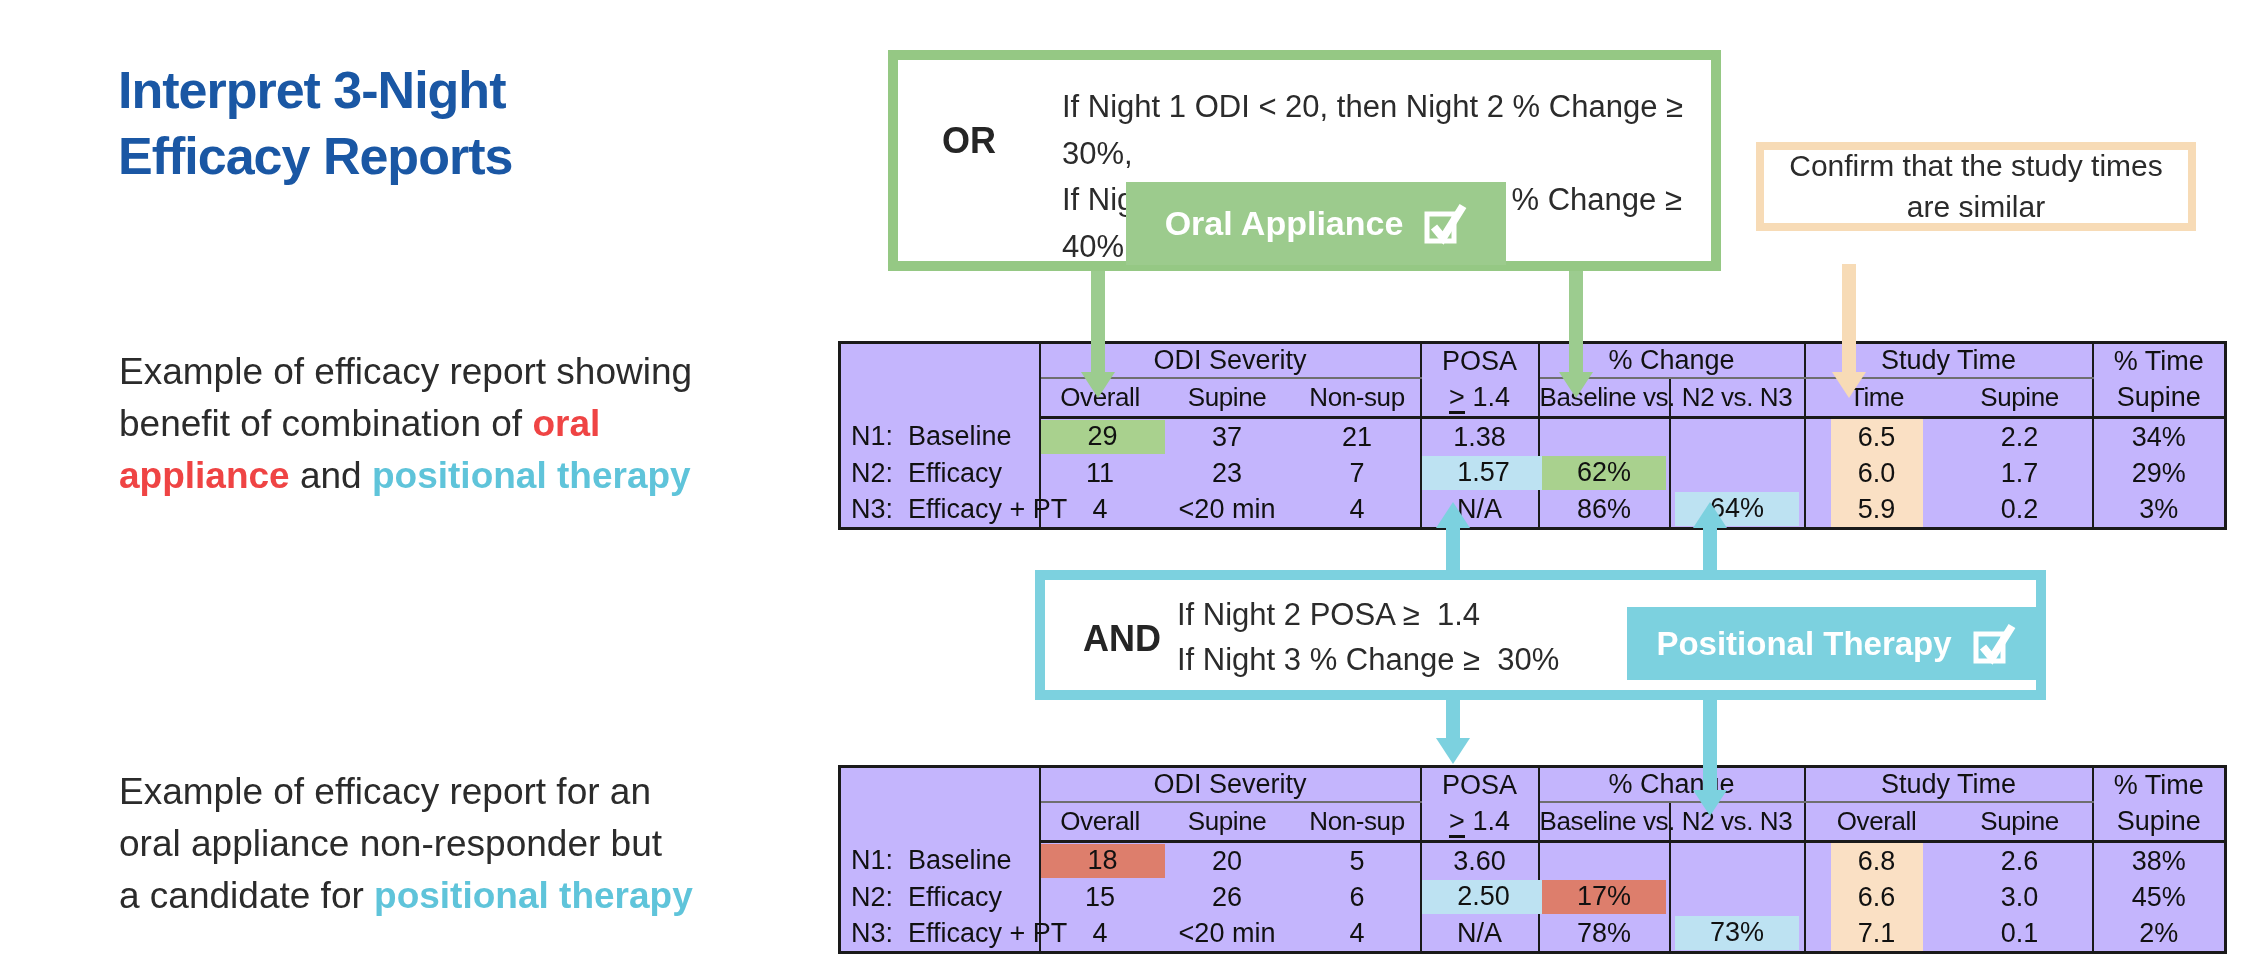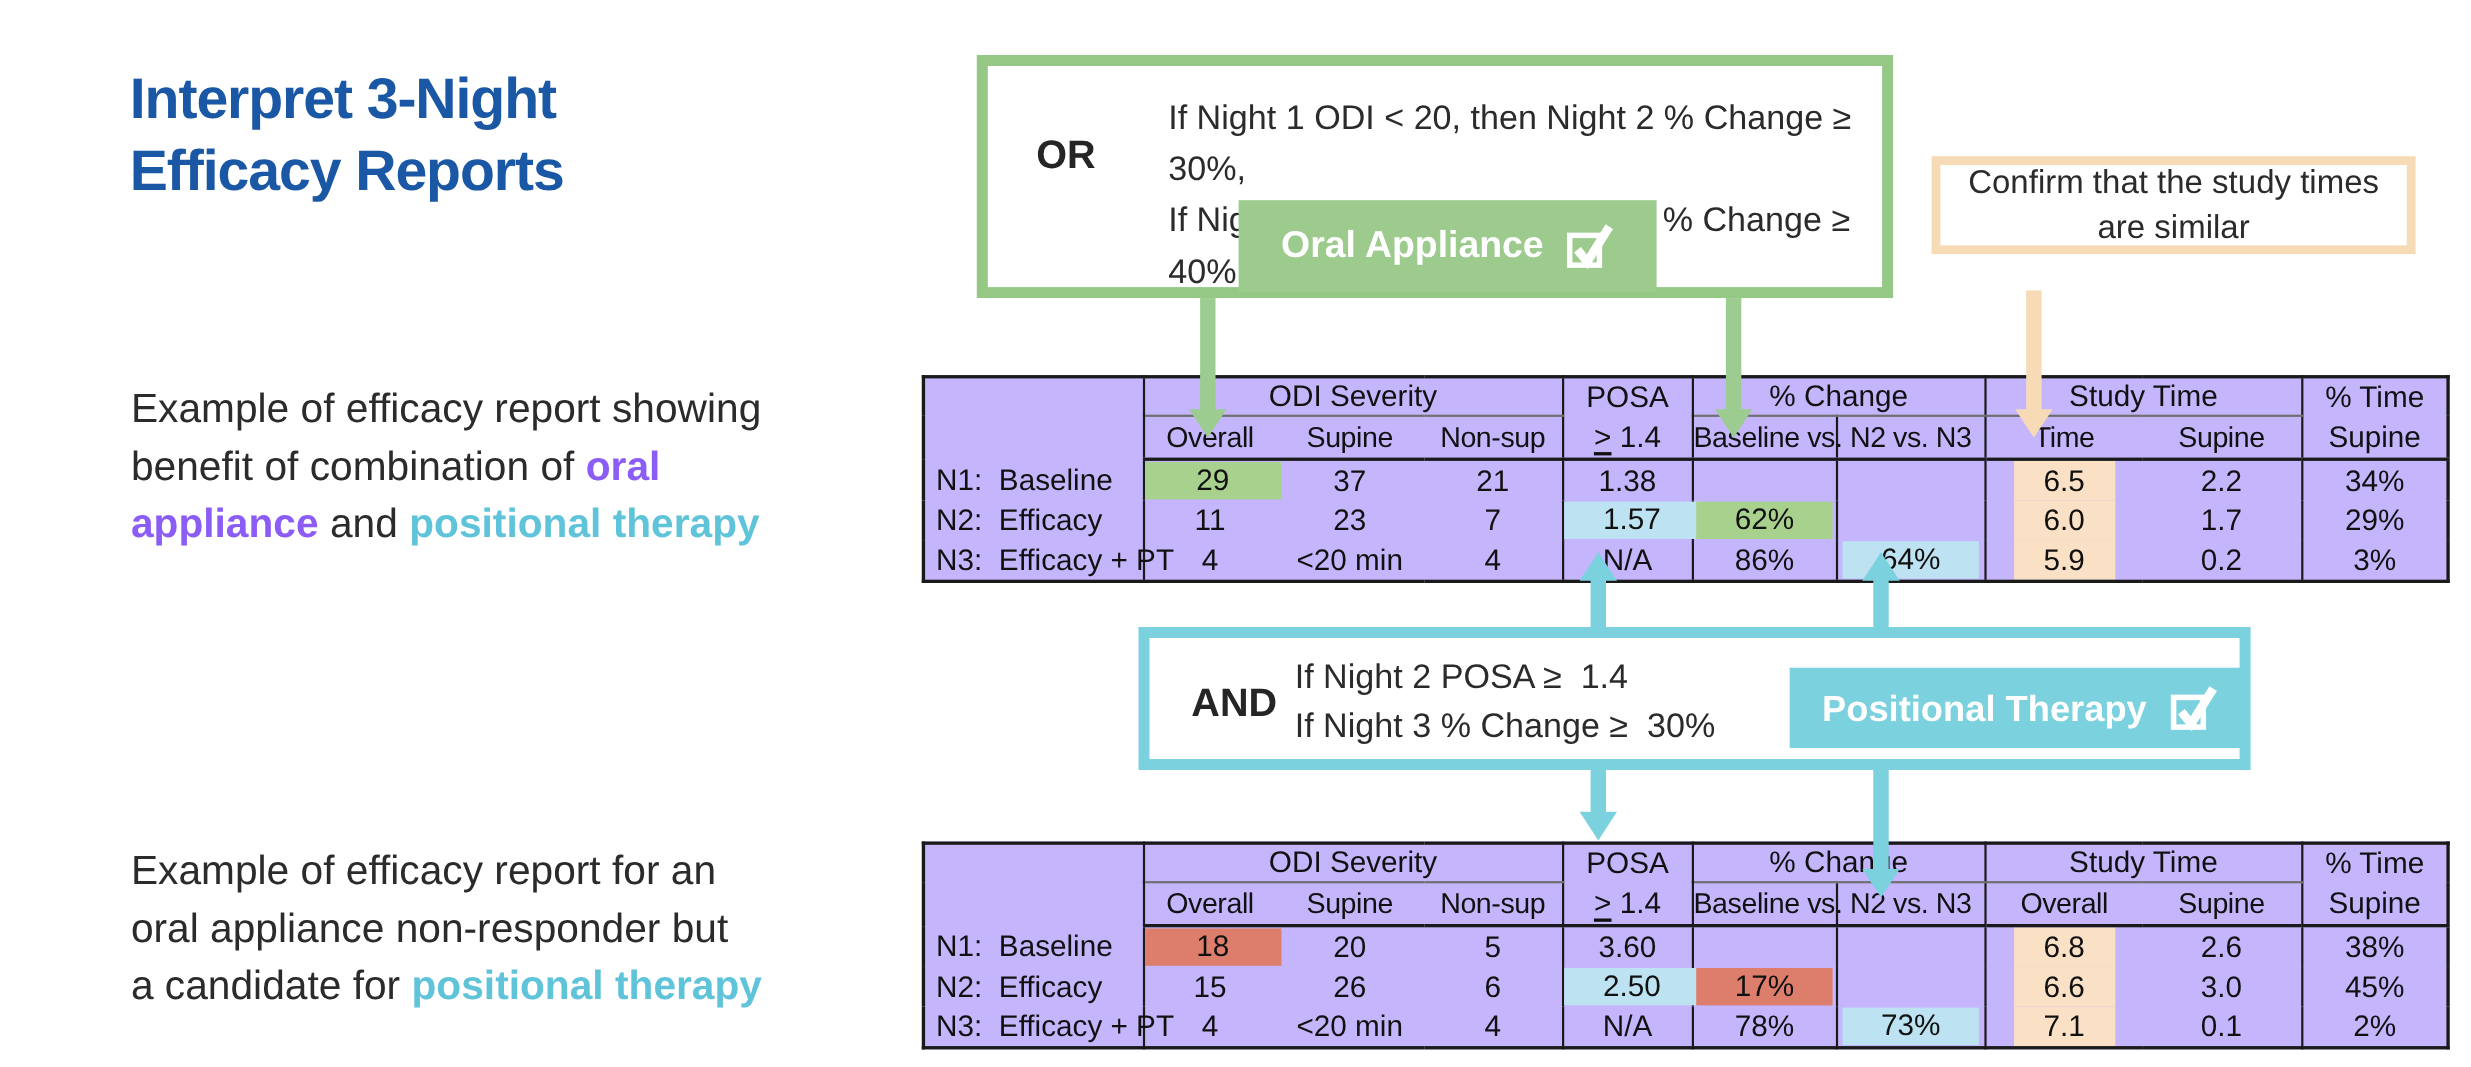--- a/index.html
+++ b/index.html
@@ -8,21 +8,21 @@
 
   
   .title{position:absolute;left:118px;top:58px;font-size:52px;font-weight:bold;
          color:#1A57A4;line-height:1.26;letter-spacing:-1px;}
 
   
   .caption{position:absolute;left:119px;width:680px;font-size:37px;line-height:1.40;color:#2b2b2b;}
   .caption-1{top:346px;}
   .caption-2{top:766px;}
   .seg-dark{color:#2b2b2b;}
-  .seg-green{color:#8b5cf6;font-weight:bold;}
+  .seg-green{color:#ef4444;font-weight:bold;}
   .seg-blue{color:#5FC4DA;font-weight:bold;}
 
   
   .or-box{position:absolute;left:888px;top:50px;width:833px;height:221px;
           border:10px solid #95C884;background:#fff;box-sizing:border-box;z-index:3;}
   .or-label{position:absolute;left:44px;top:60px;font-size:36px;font-weight:bold;color:#252525;}
   .cond-lines{position:absolute;font-size:31px;color:#2b2b2b;}
   .or-box .cond-lines{left:120px;top:24px;line-height:1.5;margin-left:44px;}
   .btn{position:absolute;display:flex;align-items:center;justify-content:center;gap:20px;
        color:#fff;font-weight:bold;font-size:34px;}

